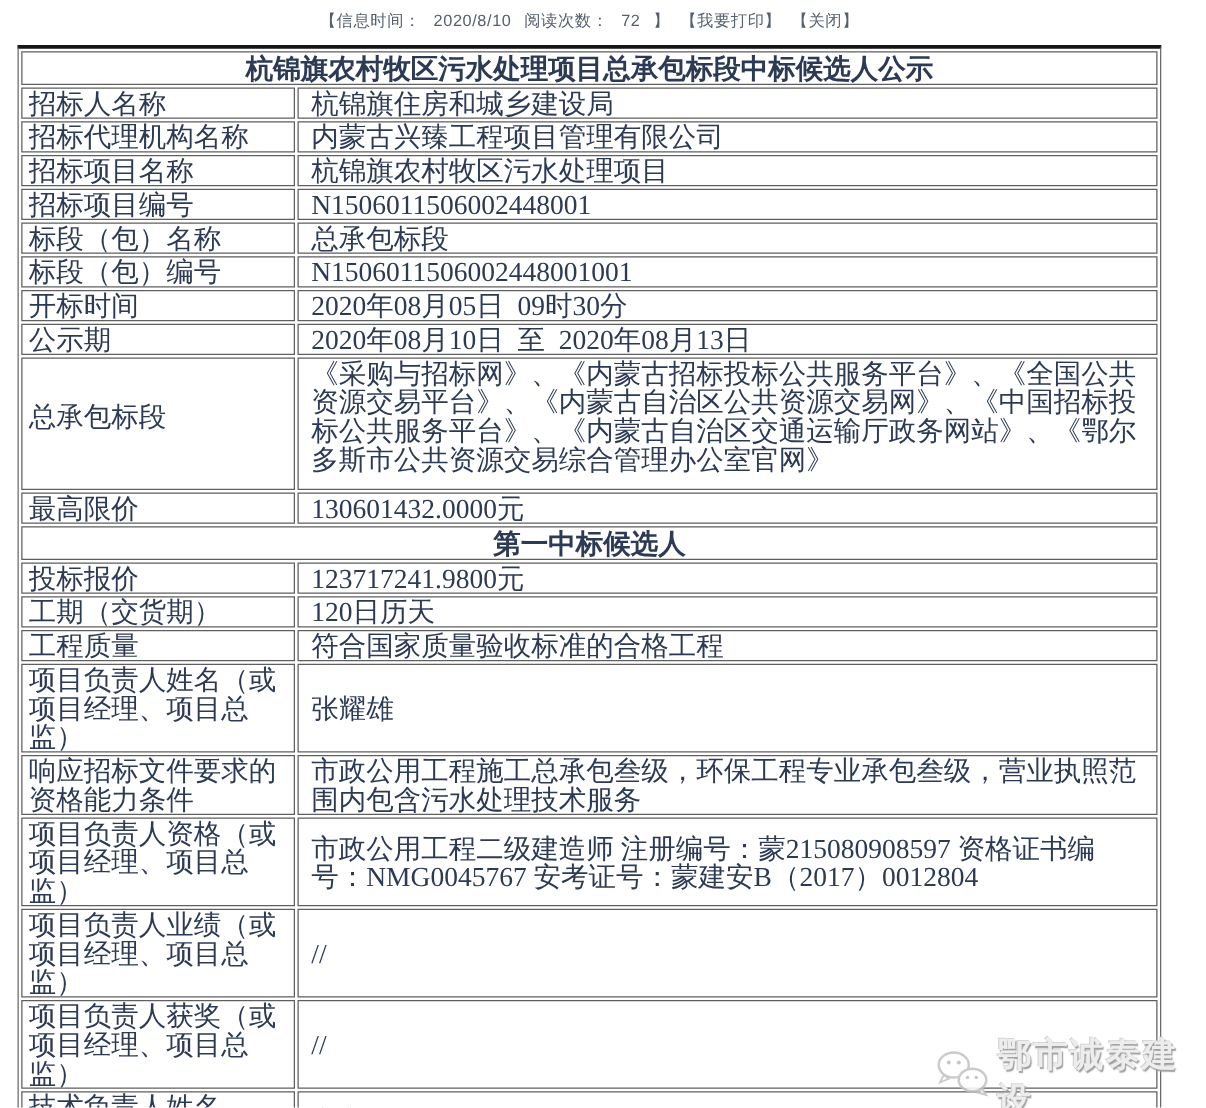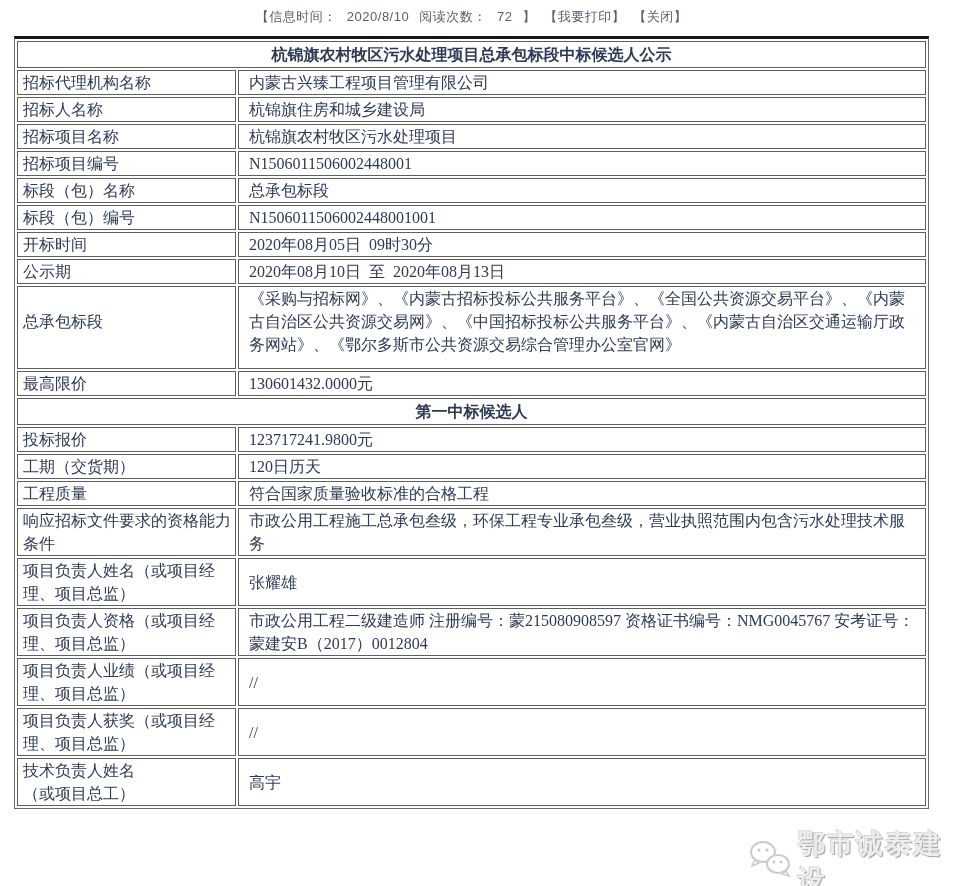--- a/index.html
+++ b/index.html
@@ -37,21 +37,21 @@
     border-spacing: 2px;
     background: #ffffff;
     border: 1px solid #6a6a6a;
     border-top: 3px solid #161616;
   }
   table.announcement td {
     border: 1px solid #5f5f5f;
     background: #ffffff;
     vertical-align: middle;
     color: #2d3a55;
-    font-size: 16px;
+    font-size: 22px;
     line-height: 23px;
     height: 22px;
     white-space: pre-wrap;
     word-break: break-all;
     overflow: hidden;
   }
   td.title-cell {
     text-align: center;
     font-weight: bold;
     font-size: 20px;
@@ -111,26 +111,26 @@
   <colgroup>
       <col style="width:219px">
       <col>
     </colgroup>
   <tbody>
       <tr>
     <td colspan="2" class="title-cell">杭锦旗农村牧区污水处理项目总承包标段中标候选人公示</td>
   </tr>
 
   <tr>
+    <td class="lbl">招标人名称</td>
+    <td class="val">杭锦旗住房和城乡建设局</td>
+  </tr>
+  <tr>
     <td class="lbl">招标代理机构名称</td>
     <td class="val">内蒙古兴臻工程项目管理有限公司</td>
-  </tr>
-  <tr>
-    <td class="lbl">招标人名称</td>
-    <td class="val">杭锦旗住房和城乡建设局</td>
   </tr>
   <tr>
     <td class="lbl">招标项目名称</td>
     <td class="val">杭锦旗农村牧区污水处理项目</td>
   </tr>
   <tr>
     <td class="lbl">招标项目编号</td>
     <td class="val">N1506011506002448001</td>
   </tr>
   <tr>
@@ -168,26 +168,26 @@
   </tr>
   <tr>
     <td class="lbl">工期（交货期）</td>
     <td class="val">120日历天</td>
   </tr>
   <tr>
     <td class="lbl">工程质量</td>
     <td class="val">符合国家质量验收标准的合格工程</td>
   </tr>
   <tr>
+    <td class="lbl">项目负责人姓名（或项目经理、项目总监）</td>
+    <td class="val">张耀雄</td>
+  </tr>
+  <tr>
     <td class="lbl">响应招标文件要求的资格能力条件</td>
     <td class="val">市政公用工程施工总承包叁级，环保工程专业承包叁级，营业执照范围内包含污水处理技术服务</td>
-  </tr>
-  <tr>
-    <td class="lbl">项目负责人姓名（或项目经理、项目总监）</td>
-    <td class="val">张耀雄</td>
   </tr>
   <tr>
     <td class="lbl">项目负责人资格（或项目经理、项目总监）</td>
     <td class="val">市政公用工程二级建造师 注册编号：蒙215080908597 资格证书编号：NMG0045767 安考证号：蒙建安B（2017）0012804</td>
   </tr>
   <tr>
     <td class="lbl">项目负责人业绩（或项目经理、项目总监）</td>
     <td class="val">//</td>
   </tr>
   <tr>

